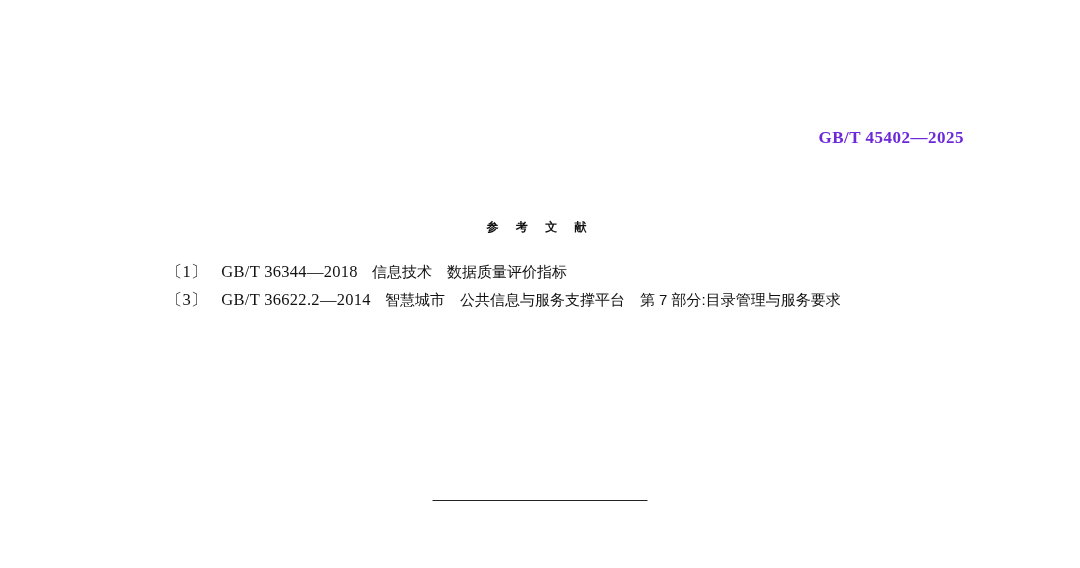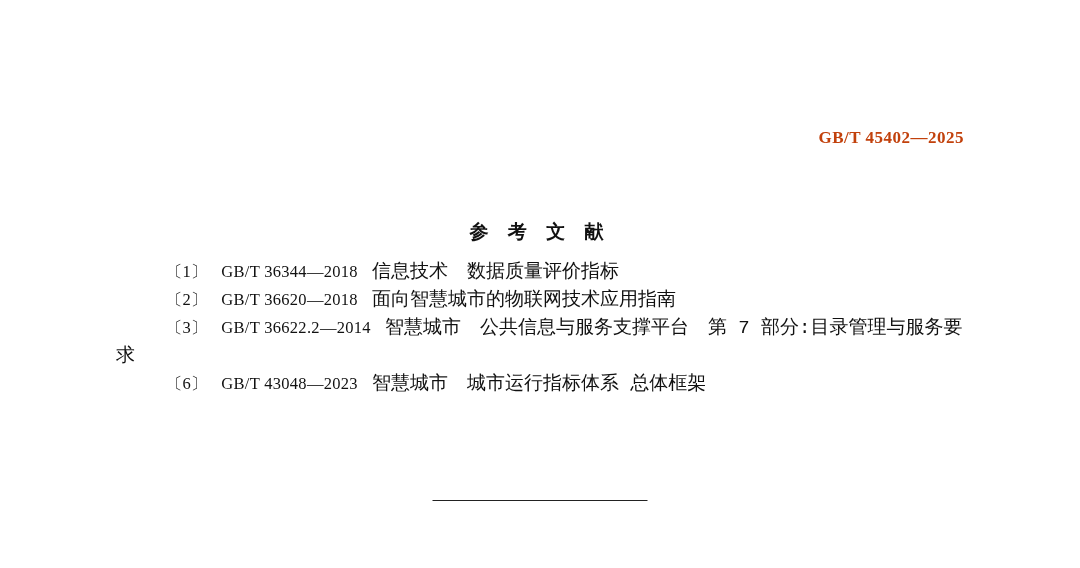--- a/index.html
+++ b/index.html
@@ -22,32 +22,32 @@
     box-sizing: border-box;
   }
   .header-code {
     position: absolute;
     top: 128px;
     right: 116px;
     font-family: "Liberation Serif", "DejaVu Serif", serif;
     font-weight: bold;
     font-size: 17px;
     letter-spacing: 0.5px;
-    color: #c2410c;
+    color: #6d28d9;
     white-space: nowrap;
   }
   .section-title {
     position: absolute;
     top: 219px;
     left: 0;
     width: 1080px;
     text-align: center;
     font-family: "Liberation Sans", "DejaVu Sans", sans-serif;
     font-weight: bold;
-    font-size: 19px;
+    font-size: 12px;
     letter-spacing: 7px;
     color: #111111;
   }
   .ref-list {
     position: absolute;
     top: 258px;
     left: 116px;
     width: 860px;
   }
   .ref-item {
@@ -64,22 +64,22 @@
   }
   .ref-std {
     font-family: "Liberation Serif", "DejaVu Serif", serif;
     letter-spacing: 0.3px;
   }
   .ref-sep {
     display: inline-block;
     width: 14px;
   }
   .ref-title {
-    font-family: Liberation Mono, monospace;
-    font-size: 19px;
+    font-family: Liberation Sans, sans-serif;
+    font-size: 15px;
   }
   .rule {
     position: absolute;
     left: 50%;
     transform: translateX(-50%);
     top: 500px;
     width: 215px;
     height: 0;
     border-top: 1.4px solid #222222;
   }
@@ -92,31 +92,25 @@
   <div class="header-code">GB/T 45402—2025</div>
 
   <div class="section-title">参 考 文 献</div>
 
   <div class="ref-list">
 
     <p class="ref-item">
       <span class="ref-num">〔1〕</span><span class="ref-sep"></span><span class="ref-std">GB/T 36344—2018</span><span class="ref-sep"></span><span class="ref-title">信息技术　数据质量评价指标</span>
     </p>
 
-    <p class="ref-item">
-      <span class="ref-num">〔2〕</span><span class="ref-sep"></span><span class="ref-std">GB/T 36620—2018</span><span class="ref-sep"></span><span class="ref-title">面向智慧城市的物联网技术应用指南</span>
-    </p>
 
     <p class="ref-item">
       <span class="ref-num">〔3〕</span><span class="ref-sep"></span><span class="ref-std">GB/T 36622.2—2014</span><span class="ref-sep"></span><span class="ref-title">智慧城市　公共信息与服务支撑平台　第 7 部分:目录管理与服务要求</span>
     </p>
 
 
 
-    <p class="ref-item">
-      <span class="ref-num">〔6〕</span><span class="ref-sep"></span><span class="ref-std">GB/T 43048—2023</span><span class="ref-sep"></span><span class="ref-title">智慧城市　城市运行指标体系 总体框架</span>
-    </p>
 
   </div>
 
   <div class="rule"></div>
 
 </div>
 
 </body></html>

